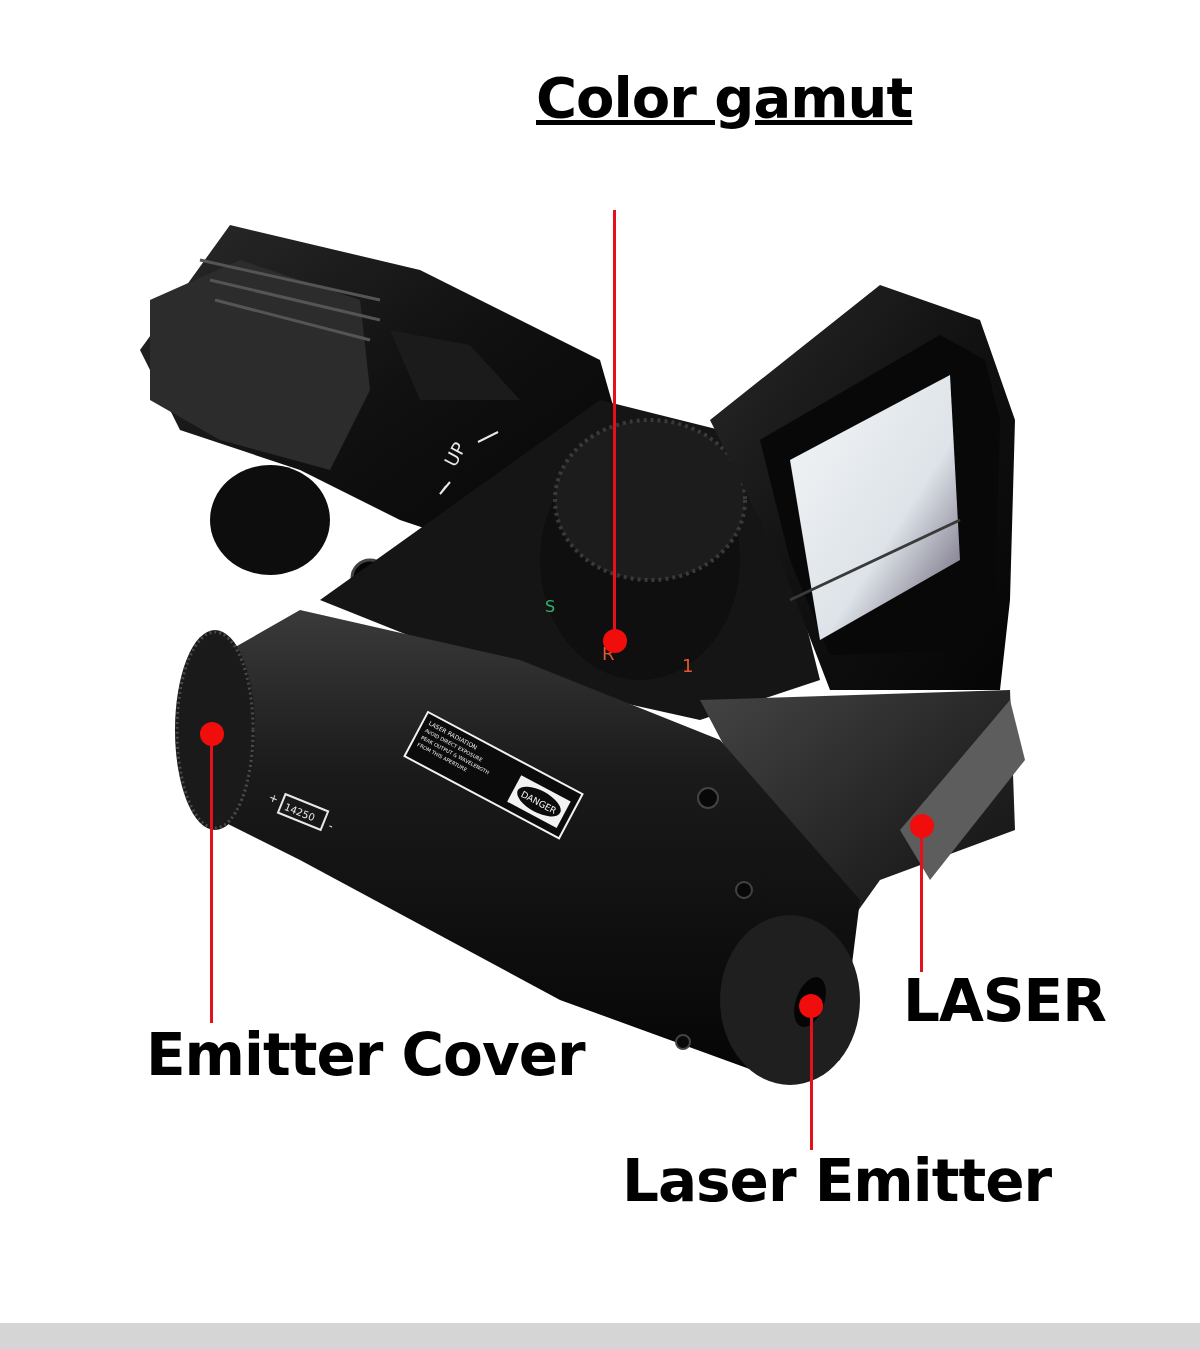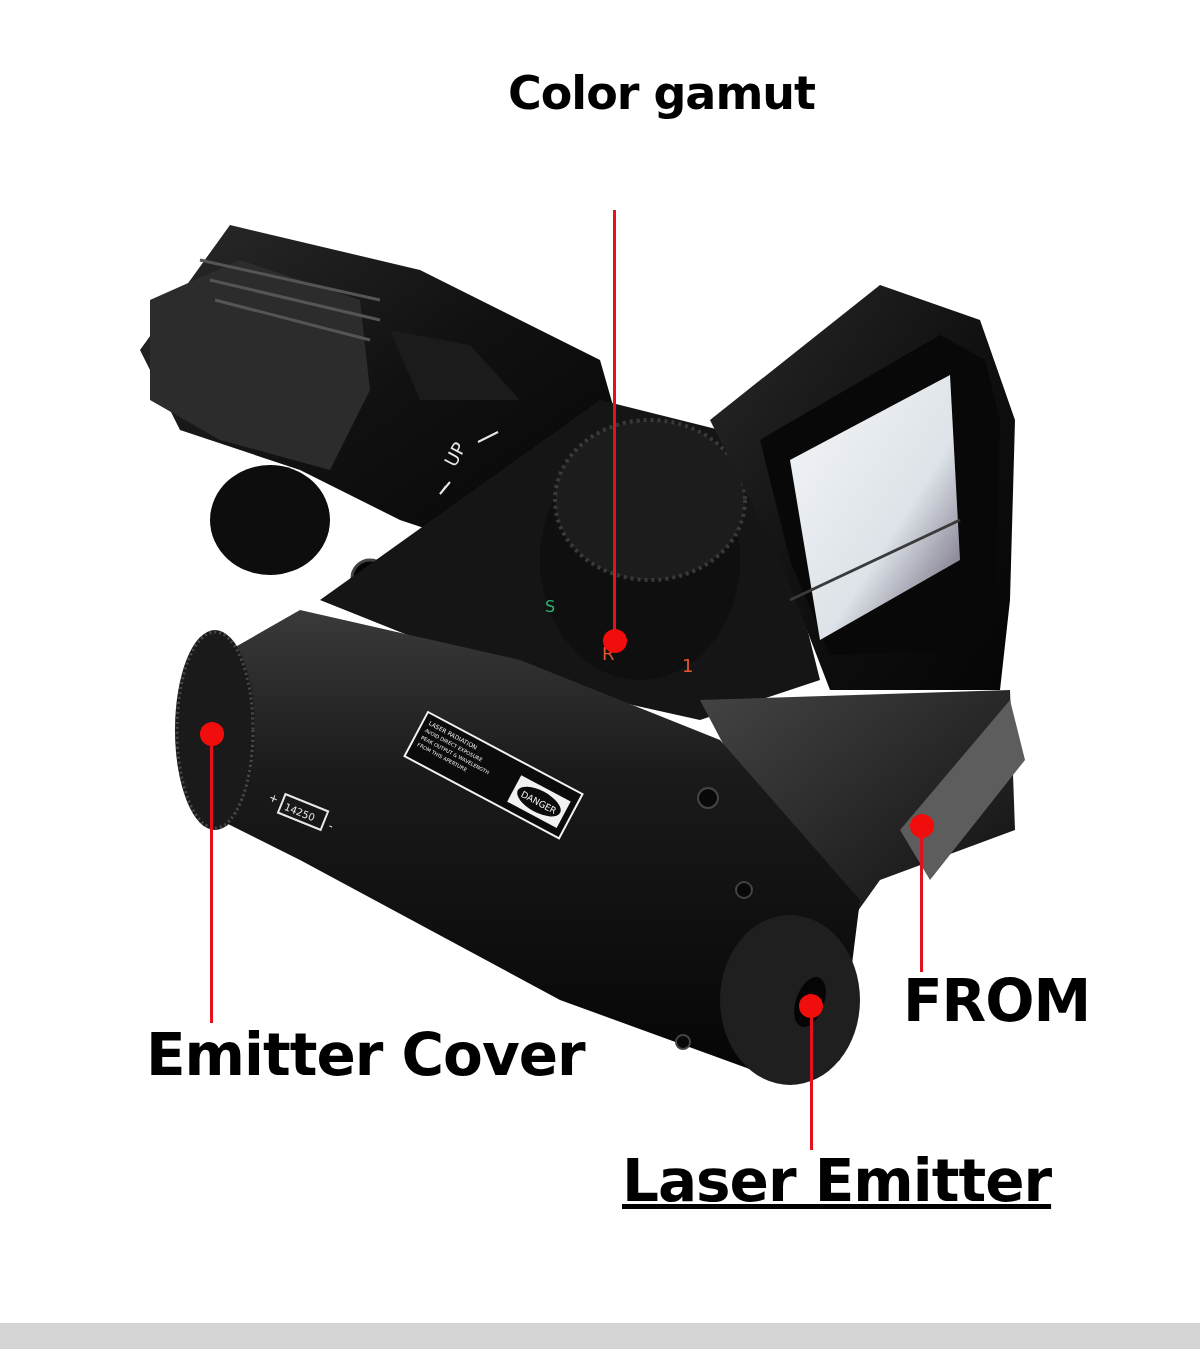--- a/index.html
+++ b/index.html
@@ -1,24 +1,24 @@
 <!DOCTYPE html>
 <html><head>
   <meta charset="utf-8">
   <style>
     html, body { margin: 0; padding: 0; background: #ffffff; }
     body { width: 1200px; height: 1349px; position: relative; overflow: hidden;
            font-family: "DejaVu Sans", "Liberation Sans", sans-serif; }
     .canvas { position: absolute; left: 0; top: 0; width: 1200px; height: 1320px; background: #ffffff; }
     .bottom-bar { position: absolute; left: 0; top: 1323px; width: 1200px; height: 26px; background: #d5d5d5; }
     .callout-label { position: absolute; color: #000; font-weight: bold; letter-spacing: -1px; white-space: nowrap; line-height: 1; }
-    .label-top { left: 508px; top: 70px; font-size: 46px; }
+    .label-top { left: 536px; top: 70px; font-size: 56px; text-decoration: underline; }
     .label-top span { display: block; height: 68px; }
     .label-battery { left: 146px; top: 1026px; font-size: 58px; }
-    .label-laser { left: 622px; top: 1152px; font-size: 58px; text-decoration: underline; }
+    .label-laser { left: 622px; top: 1152px; font-size: 58px; }
     .label-rail { left: 903px; top: 972px; font-size: 58px; }
     .product { position: absolute; left: 0; top: 0; }
     .leader { position: absolute; background: #e3111b; width: 3px; }
     .dot { position: absolute; width: 24px; height: 24px; border-radius: 50%; background: #f20d0d; }
   </style>
 </head>
 <body>
 
 <div class="canvas">
 
@@ -125,16 +125,16 @@
   <div class="leader" style="left:210px; top:733px; height:290px;"></div>
   <div class="dot" style="left:200px; top:722px;"></div>
   <div class="callout-label label-battery">Emitter Cover</div>
 
   <div class="leader" style="left:810px; top:1004px; height:146px;"></div>
   <div class="dot" style="left:799px; top:994px;"></div>
   <div class="callout-label label-laser">Laser Emitter</div>
 
   <div class="leader" style="left:920px; top:826px; height:146px;"></div>
   <div class="dot" style="left:910px; top:814px;"></div>
-  <div class="callout-label label-rail">FROM</div>
+  <div class="callout-label label-rail">LASER</div>
 </div>
 
 <div class="bottom-bar"></div>
 
 </body></html>

